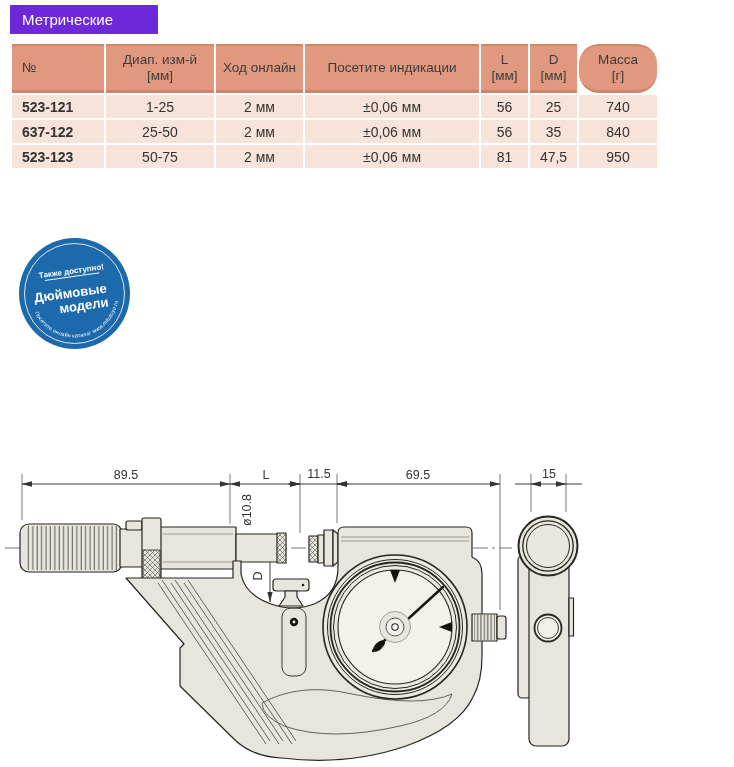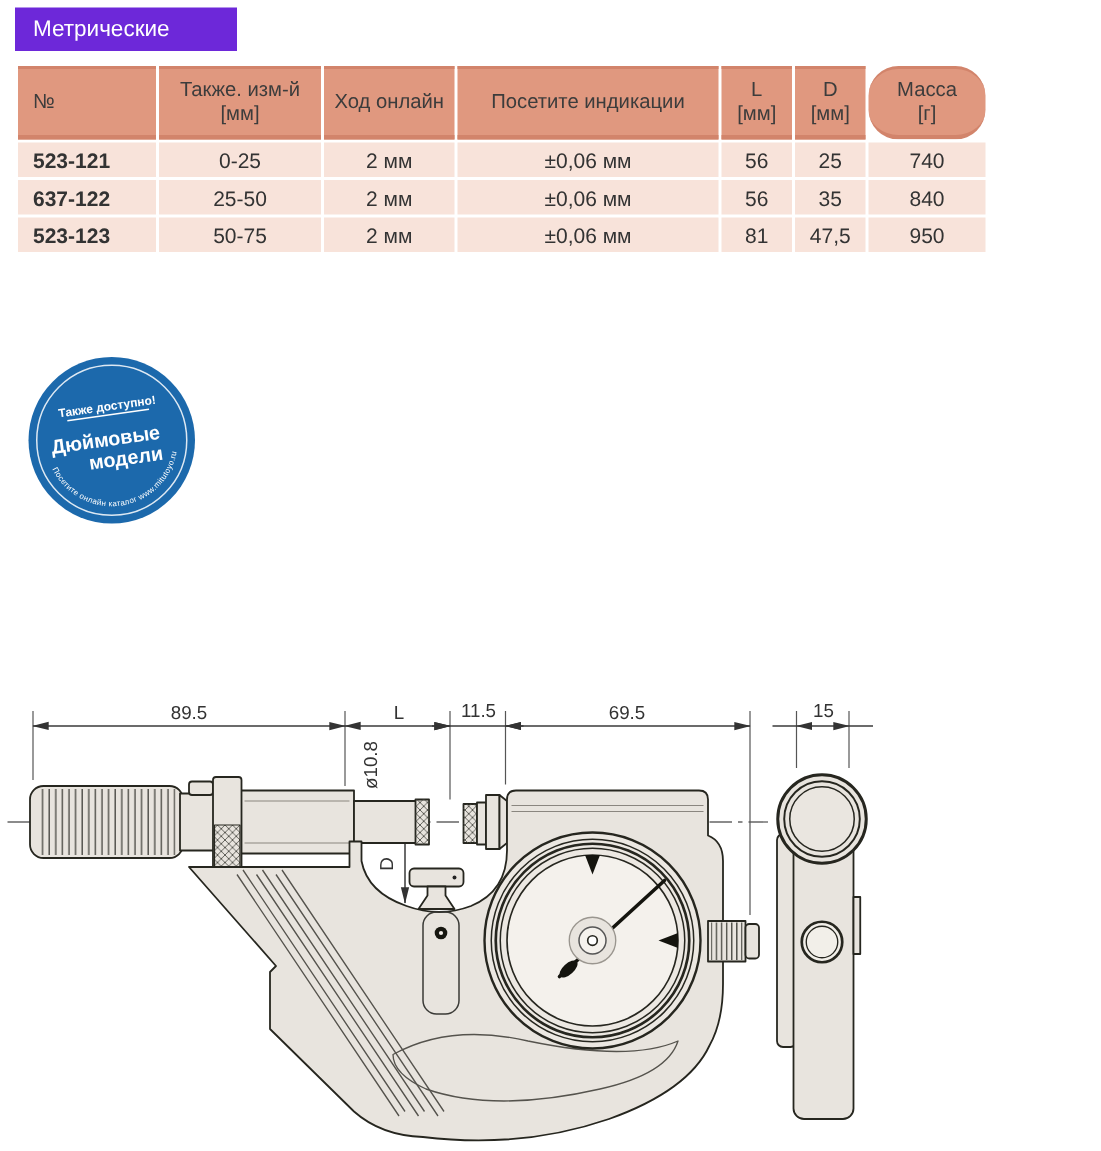--- a/index.html
+++ b/index.html
@@ -40,21 +40,21 @@
 <div class="badge">Метрические</div>
 
 <table class="spec">
   <tbody>
       <tr>
     <th class="c0 left">
       <div>№</div>
           <div></div>
     </th>
     <th class="c1">
-      <div>Также. изм-й</div>
+      <div>Диап. изм-й</div>
           <div>[мм]</div>
     </th>
     <th class="c2">
       <div>Ход онлайн</div>
           <div></div>
     </th>
     <th class="c3">
       <div>Посетите индикации</div>
           <div></div>
     </th>
@@ -66,21 +66,21 @@
       <div>D</div>
           <div>[мм]</div>
     </th>
     <th class="c6">
       <div>Масса</div>
           <div>[г]</div>
     </th>
   </tr>
   <tr>
     <td class="no">523-121</td>
-    <td>0-25</td>
+    <td>1-25</td>
     <td>2 мм</td>
     <td>±0,06 мм</td>
     <td>56</td>
     <td>25</td>
     <td>740</td>
   </tr>
   <tr>
     <td class="no">637-122</td>
     <td>25-50</td>
     <td>2 мм</td>

